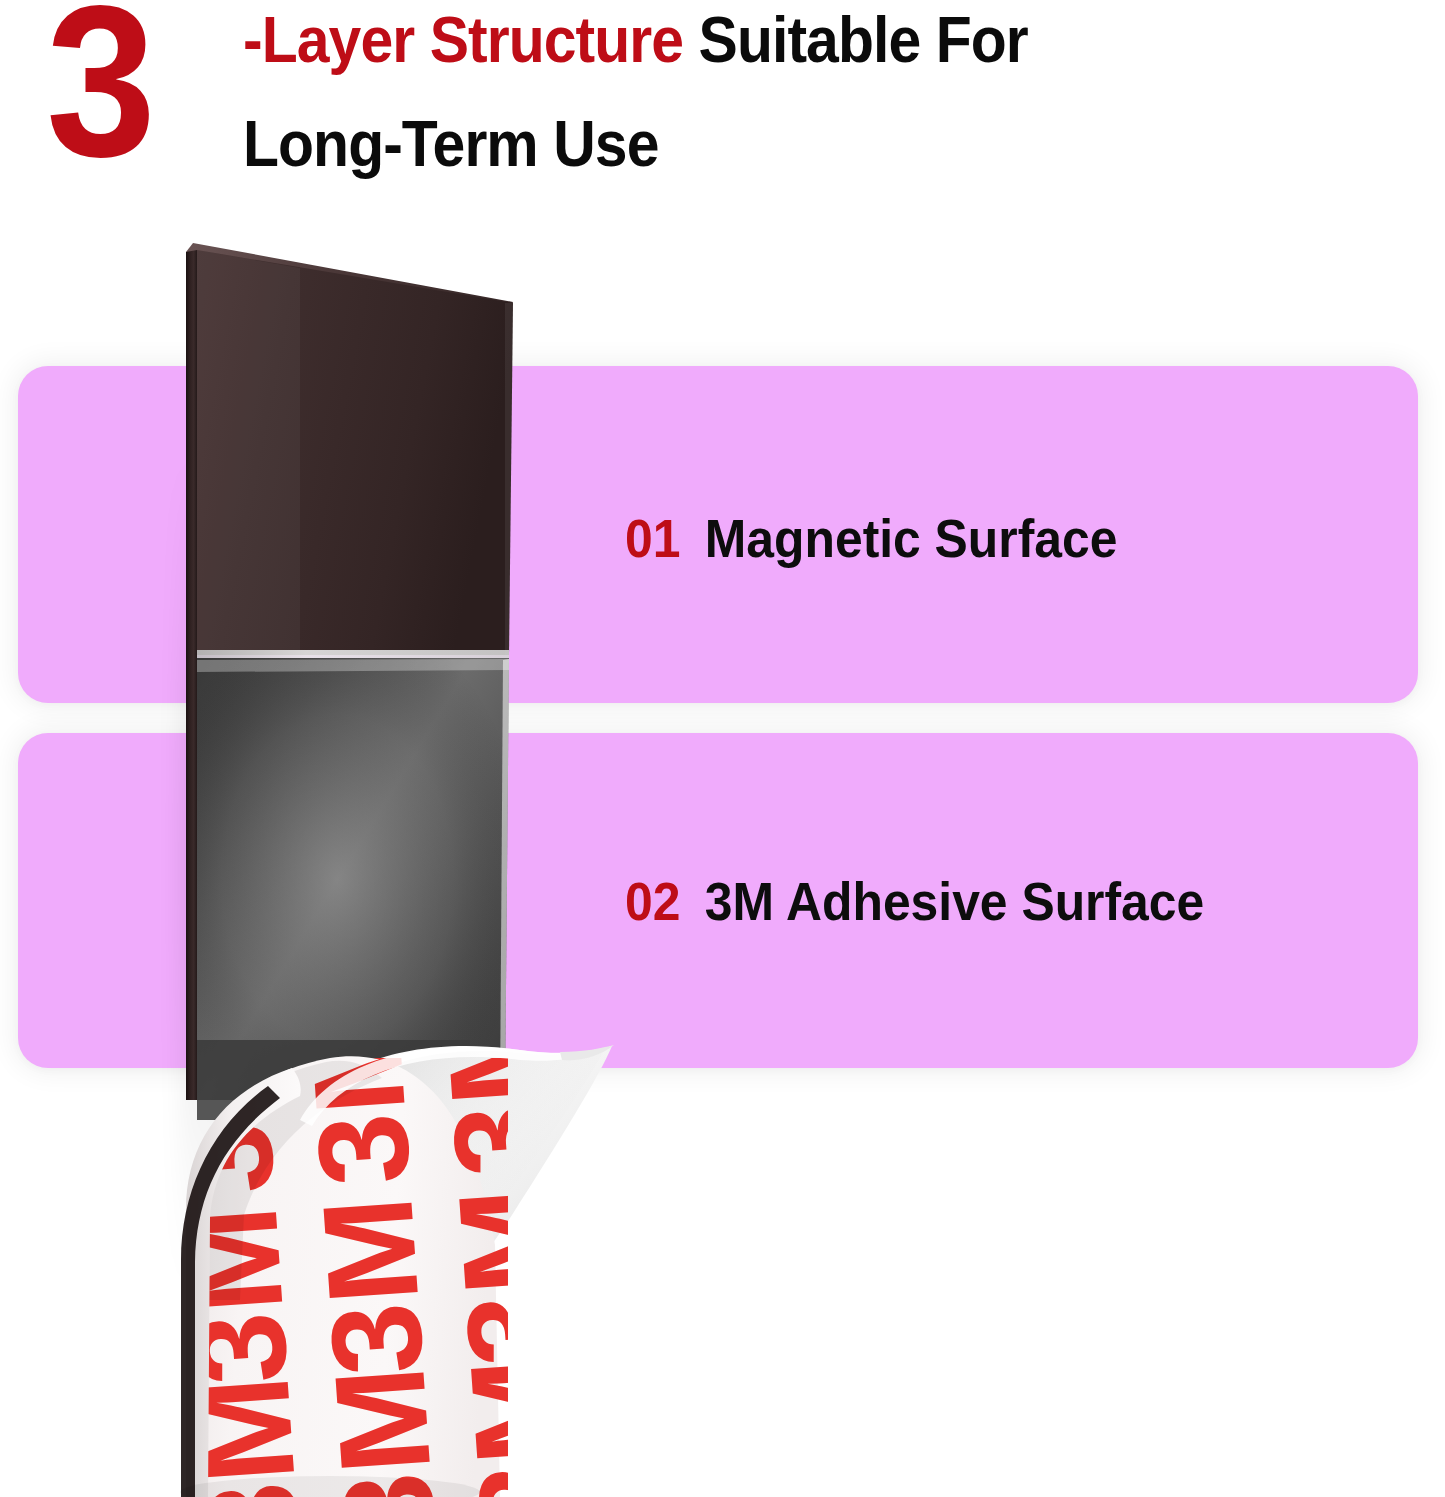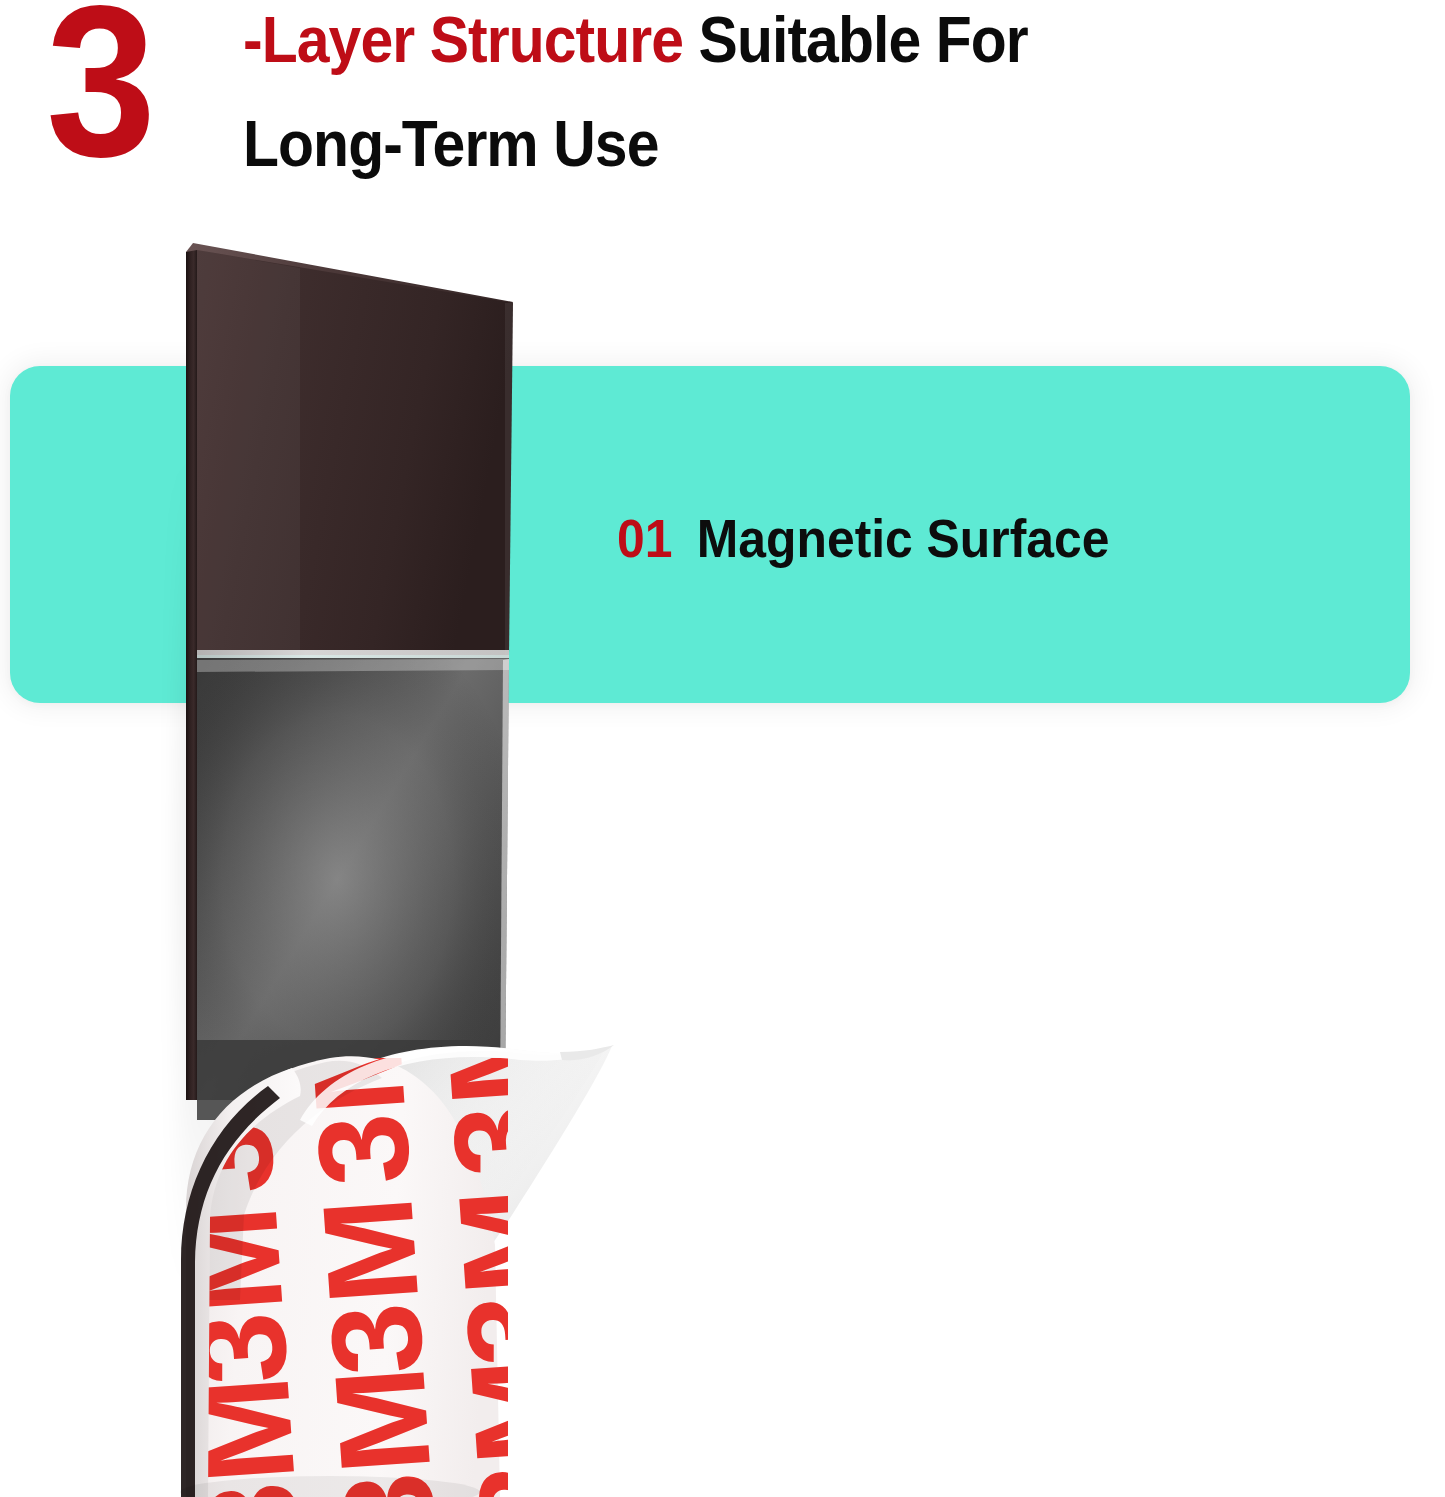--- a/index.html
+++ b/index.html
@@ -53,23 +53,23 @@
     transform-origin: left top;
   }
   .heading-line-1 { top: 8px; }
   .heading-line-2 { top: 112px; }
   .hl-red   { color: #BE0D17; }
   .hl-black { color: #0B0B0B; }
 
   
   .card {
     position: absolute;
-    left: 10px;
+    left: 18px;
     width: 1400px;
-    background: #5eead4;
+    background: #f0abfc;
     border-radius: 30px;
     box-shadow: 0 0 26px 6px rgba(0,0,0,0.055),
                 0 2px 8px rgba(0,0,0,0.03);
   }
   .card-1 { top: 366px; height: 337px; }
   .card-2 { top: 733px; height: 335px; }
   .card-3 { top: 1093px; height: 332px; }
 
   .card-text {
     position: absolute;
@@ -132,20 +132,25 @@
       <span class="hl-black">Long-Term Use</span>
     </div>
   </div>
 
   <div class="card card-1">
     <div class="card-text">
       <span class="item-num">01</span><span class="item-label">Magnetic Surface</span>
     </div>
   </div>
 
+  <div class="card card-2">
+    <div class="card-text">
+      <span class="item-num">02</span><span class="item-label">3M Adhesive Surface</span>
+    </div>
+  </div>
 
 
   <div class="slab-shadow"></div>
 
   <svg class="product" viewBox="0 0 1445 1497">
     <defs>
 
       <linearGradient id="gTopFace" x1="0" y1="0" x2="1" y2="0.25">
         <stop offset="0" stop-color="#473434"></stop>
         <stop offset="0.30" stop-color="#3E2D2D"></stop>

